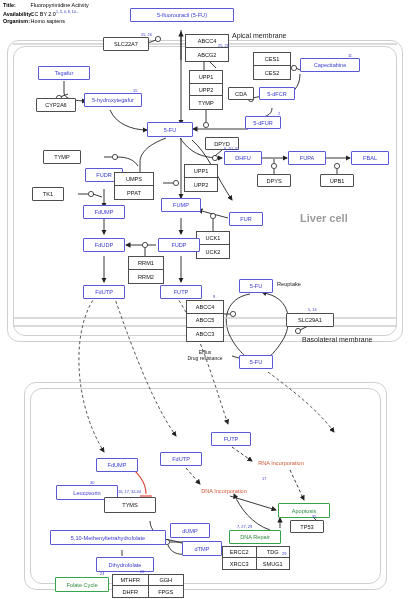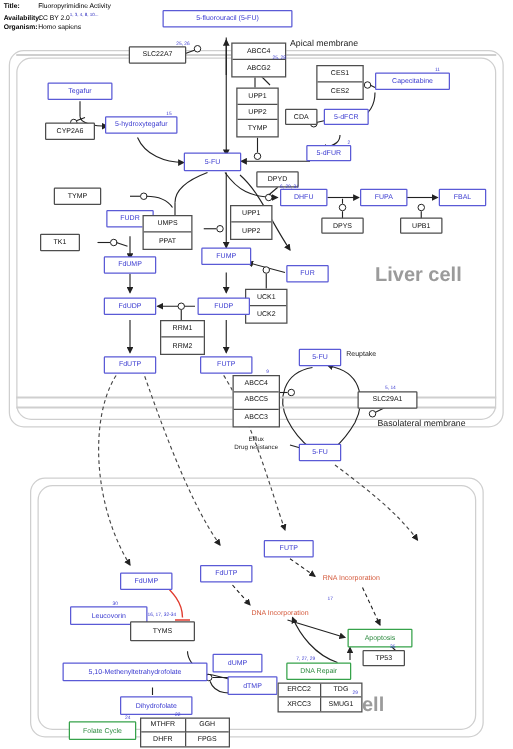--- a/index.html
+++ b/index.html
@@ -29,21 +29,21 @@
   .stack{position:absolute;border:1px solid #4d4d4d;box-sizing:border-box;background:#fff;
          display:flex;flex-direction:column;}
   .stack .cellrow{display:flex;flex:1;}
   .stack .cell{flex:1;display:flex;align-items:center;justify-content:center;
                font-size:5.6px;color:#111;border-bottom:1px solid #4d4d4d;box-sizing:border-box;}
   .stack .cellrow:last-child .cell{border-bottom:none;}
   .stack .cell+.cell{border-left:1px solid #4d4d4d;}
 
   
   .memlabel{position:absolute;font-size:7px;color:#222;}
-  .celllabel{position:absolute;font-size:16px;color:#9b9b9b;font-weight:bold;}
+  .celllabel{position:absolute;font-size:11px;color:#9b9b9b;font-weight:bold;}
   .smalllabel{position:absolute;font-size:5px;color:#222;text-align:center;line-height:6px;}
 
   
   .sup{position:absolute;font-size:3.9px;color:#3a3ad0;white-space:nowrap;}
 
   
   .compartment{position:absolute;border:1.6px solid #cfcfcf;border-radius:12px;
                box-sizing:border-box;background:transparent;}
 </style>
 </head>

